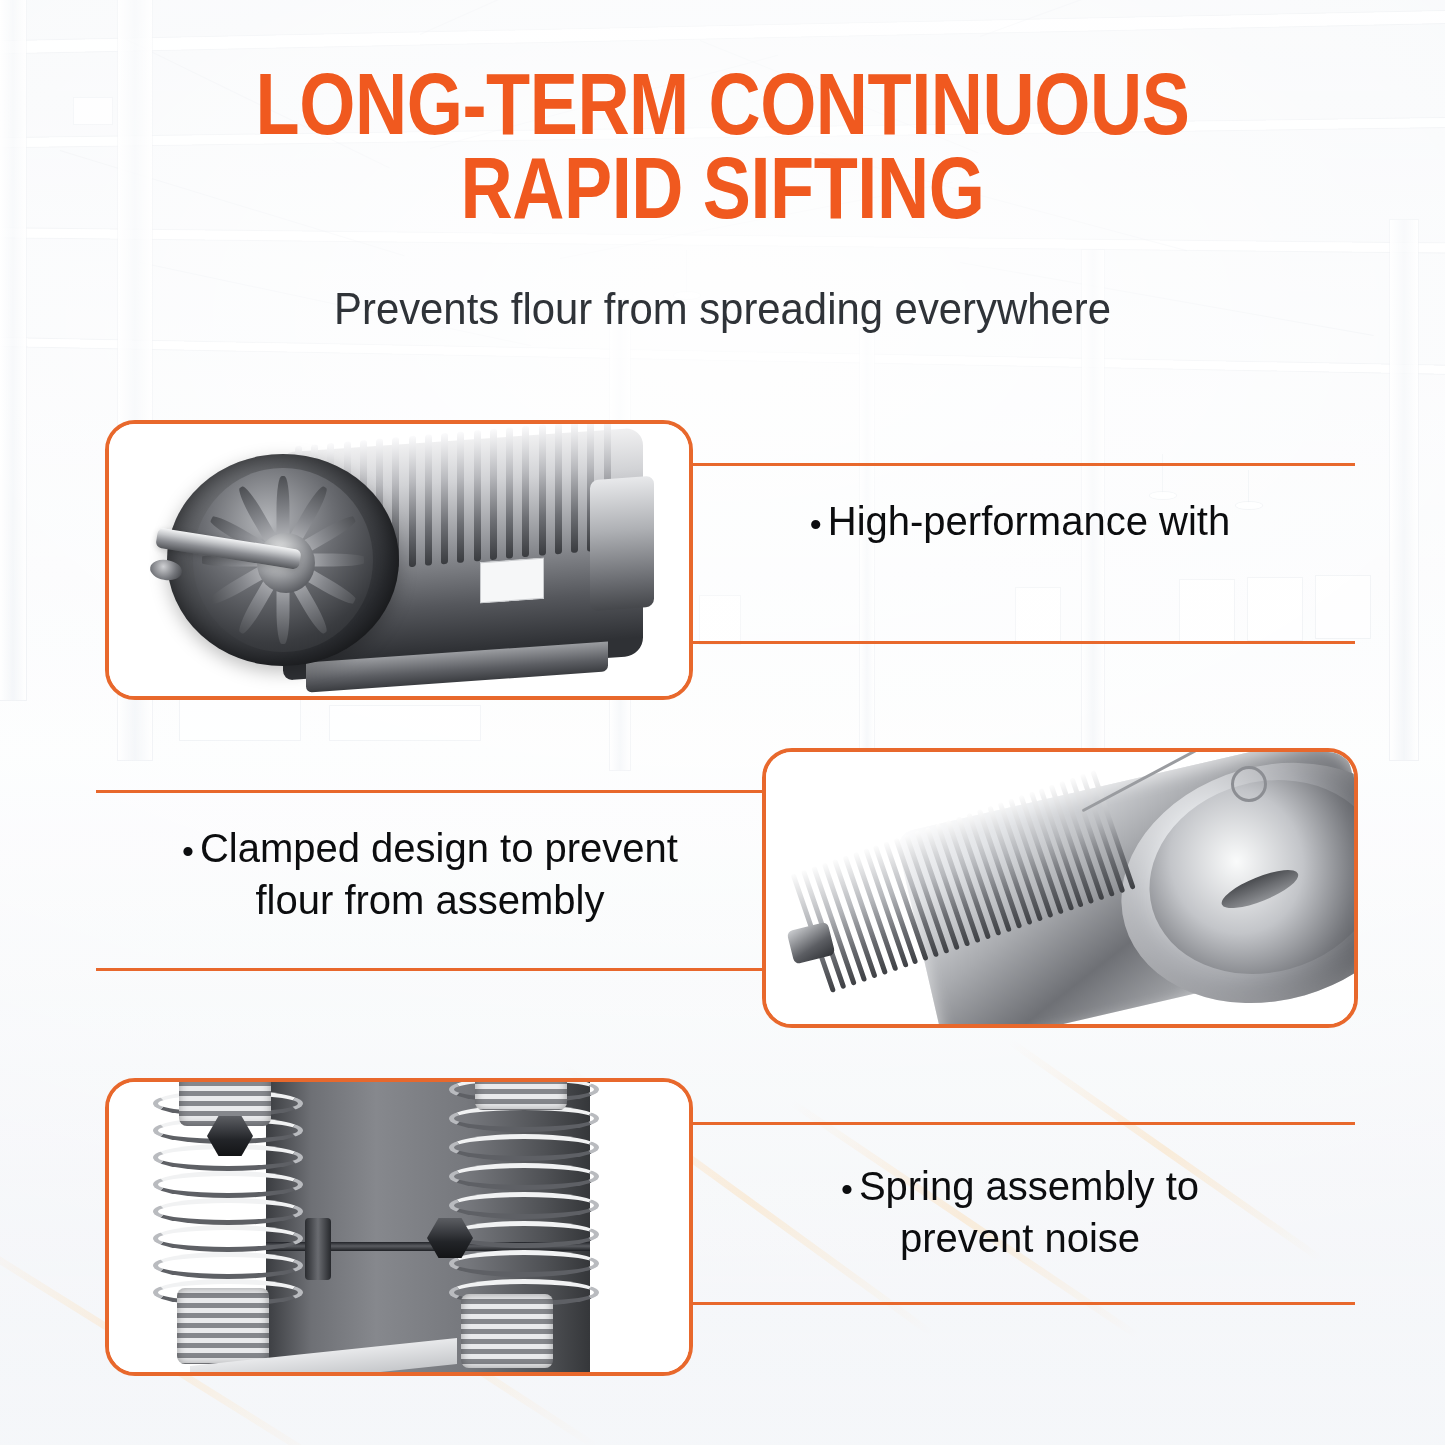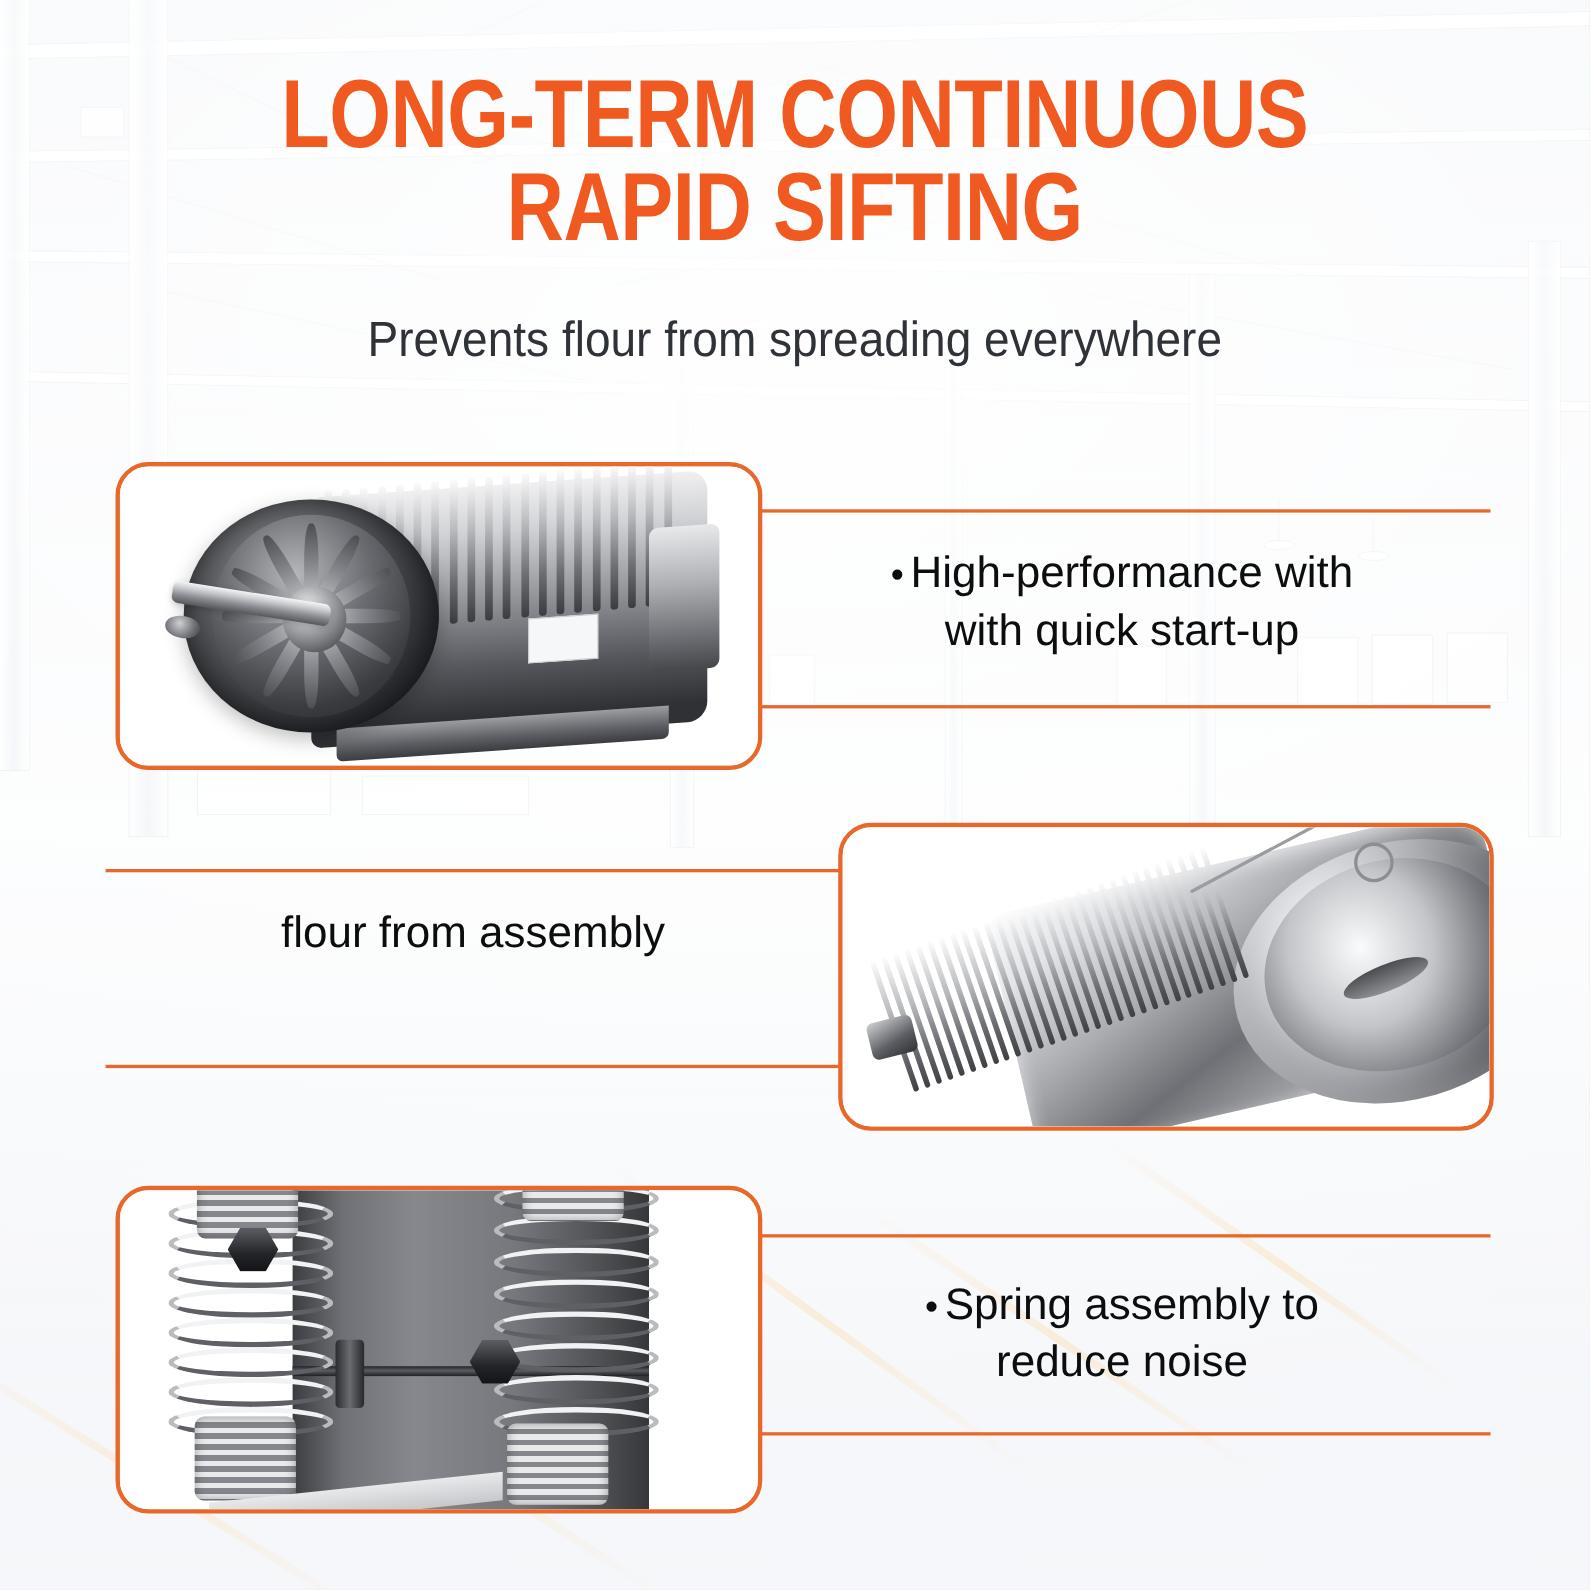--- a/index.html
+++ b/index.html
@@ -255,21 +255,20 @@
         <div class="blade" style="transform:translate(-50%,0) rotate(330deg)"></div>
       </div>
       <div class="hub"></div>
       <div class="shaft"></div>
       <div class="shaft-tip"></div>
     </div>
   </div>
 
   <div class="feature" style="left:700px;top:495px;width:640px;">
     <span class="b1"><span class="bullet">•</span><span>High-performance with</span></span>
-    <span class="b2">with quick start-up</span>
   </div>
 
   <div class="card" style="left:762px;top:748px;width:588px;height:272px;">
     <div class="photo drum-wrap">
       <div class="drum-body"></div>
       <div class="drum-lid"></div>
       <div class="drum-lid-in"></div>
       <div class="drum-notch"></div>
       <div class="spring">
         <div class="coil" style="left:0%"></div>
@@ -303,20 +302,21 @@
         <div class="coil" style="left:84%"></div>
           <div class="coil" style="left:87%"></div>
       </div>
       <div class="spring-wire"></div>
       <div class="spring-hook"></div>
       <div class="spring-clip"></div>
     </div>
   </div>
 
   <div class="feature" style="left:110px;top:822px;width:640px;">
+    <span class="b1"><span class="bullet">•</span><span>Clamped design to prevent</span></span>
     <span class="b2">flour from assembly</span>
   </div>
 
   <div class="card" style="left:105px;top:1078px;width:580px;height:290px;">
     <div class="photo spr-wrap">
       <div class="cyl"></div>
       <div class="cyl-seam"></div>
 
       <div class="cspring" style="left:44px;top:8px;height:246px;">
         <div class="cturn" style="top:0px"></div>
@@ -346,16 +346,16 @@
       <div class="thread" style="left:352px;top:212px;height:74px;"></div>
       <div class="nut" style="left:318px;top:136px;"></div>
 
       <div class="bracket" style="left:196px;top:136px;"></div>
       <div class="foot"></div>
     </div>
   </div>
 
   <div class="feature" style="left:700px;top:1160px;width:640px;">
     <span class="b1"><span class="bullet">•</span><span>Spring assembly to</span></span>
-    <span class="b2">reduce noise</span>
+    <span class="b2">prevent noise</span>
   </div>
 
 </div>
 
 </body></html>

